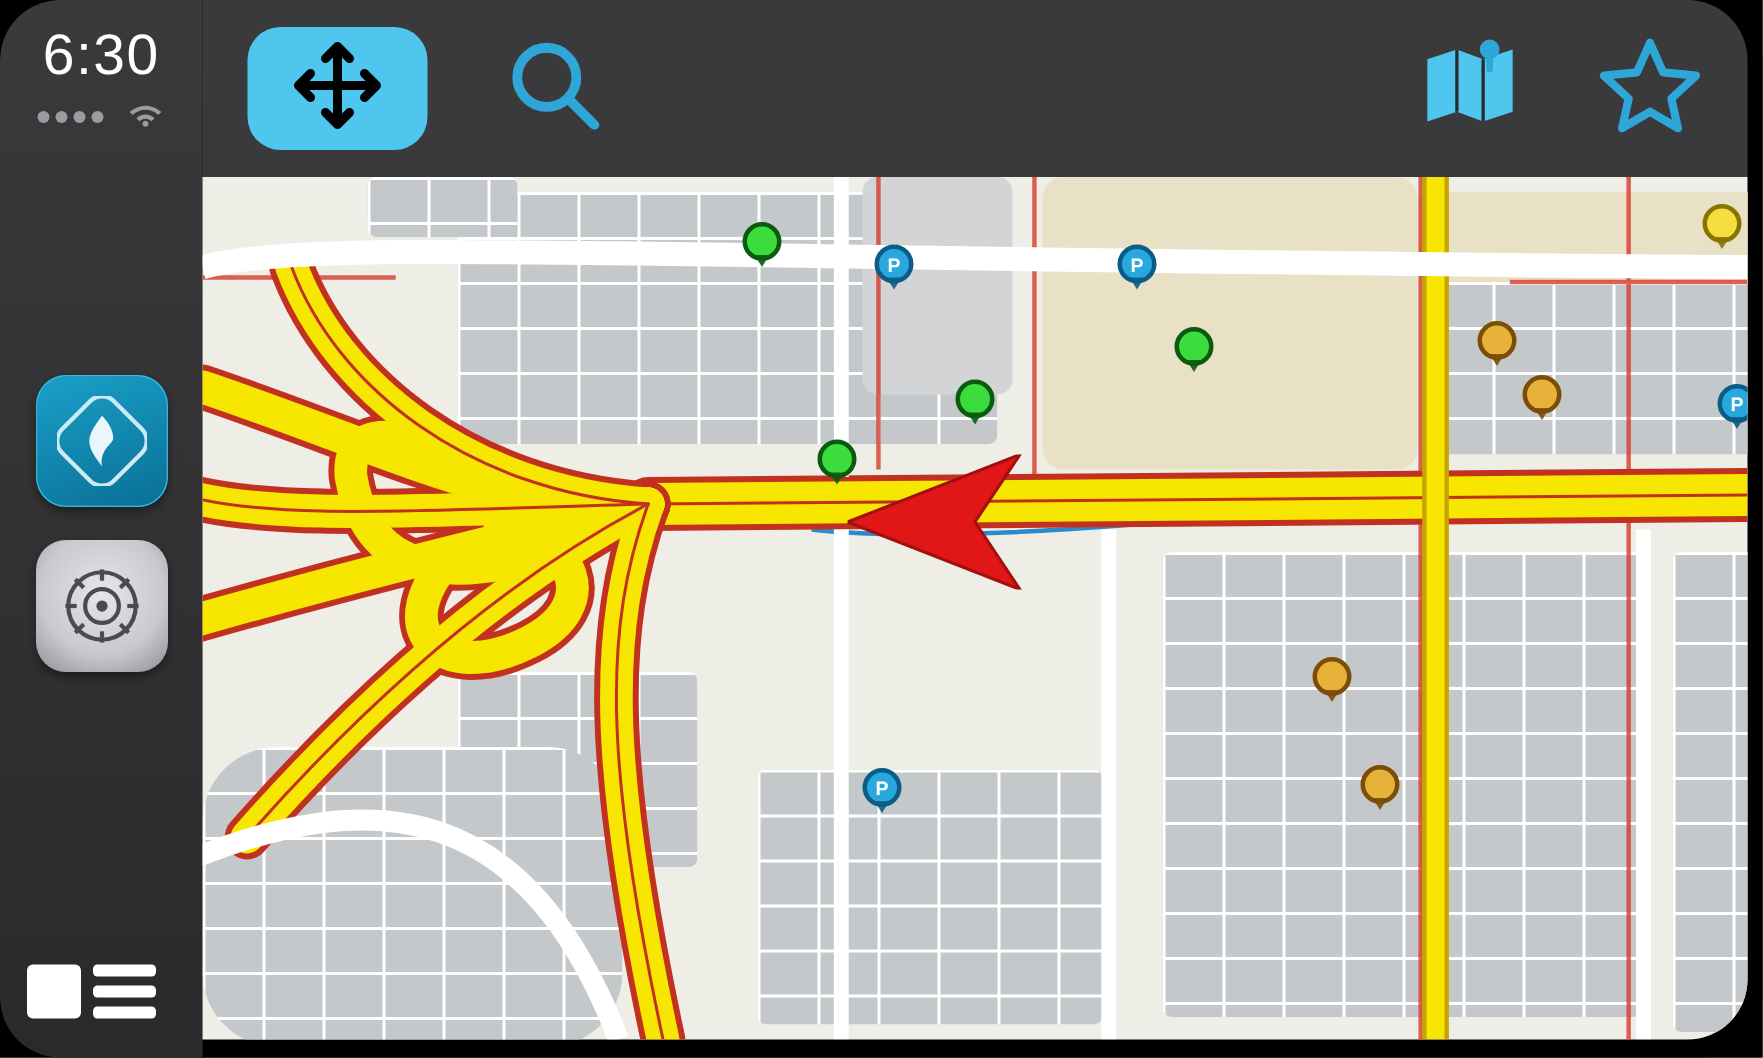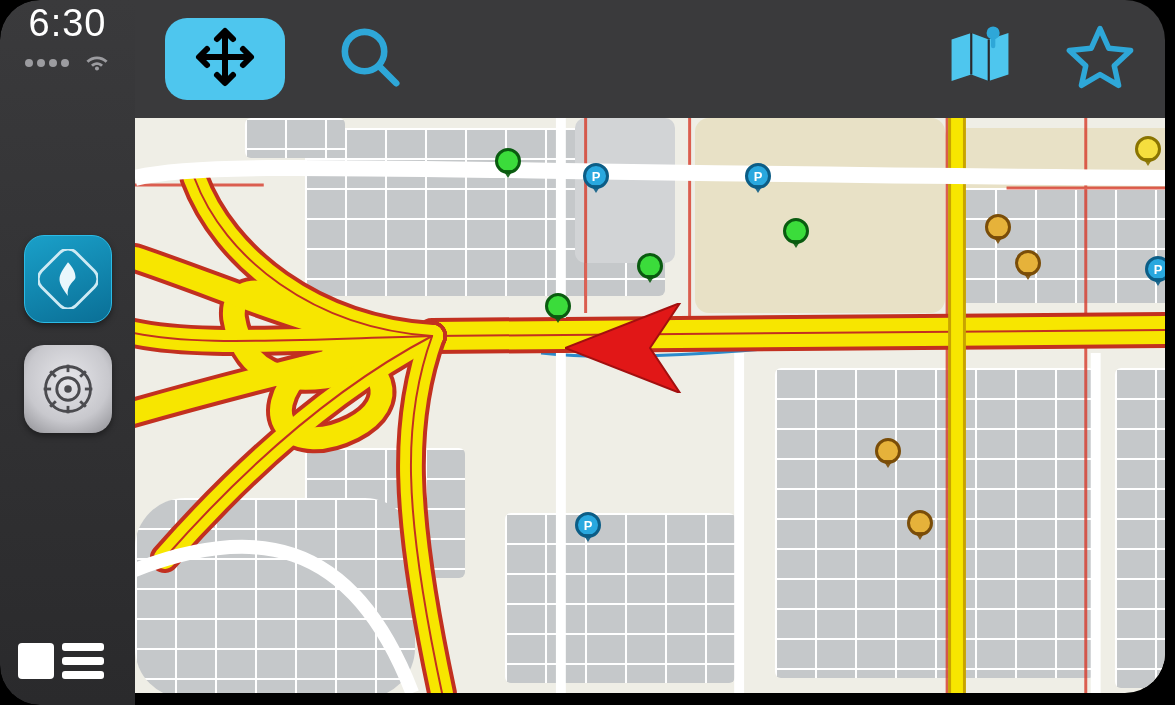--- a/index.html
+++ b/index.html
@@ -18,21 +18,21 @@
   .sidebar{
     position:absolute;left:0;top:0;bottom:0;
     width:135px;
     background:linear-gradient(180deg,#3a3a3c 0%,#2a2a2c 100%);
     border-top-left-radius:40px;
     border-bottom-left-radius:40px;
     display:flex;flex-direction:column;align-items:center;
     color:#fff;
   }
   .clock{
-    margin-top:2px;font-size:38px;font-weight:500;letter-spacing:1px;color:#fff;
+    margin-top:16px;font-size:38px;font-weight:500;letter-spacing:1px;color:#fff;
   }
   .status-row{
     display:flex;gap:14px;align-items:center;margin-top:6px;color:#9c9ca0;
   }
   .dots{display:flex;gap:4px;}
   .dots span{width:8px;height:8px;border-radius:50%;background:#9c9ca0;display:block;}
   .wifi svg{width:28px;height:20px;}
 
   .side-apps{margin-top:160px;display:flex;flex-direction:column;gap:22px;align-items:center;}
   .app-tile{

